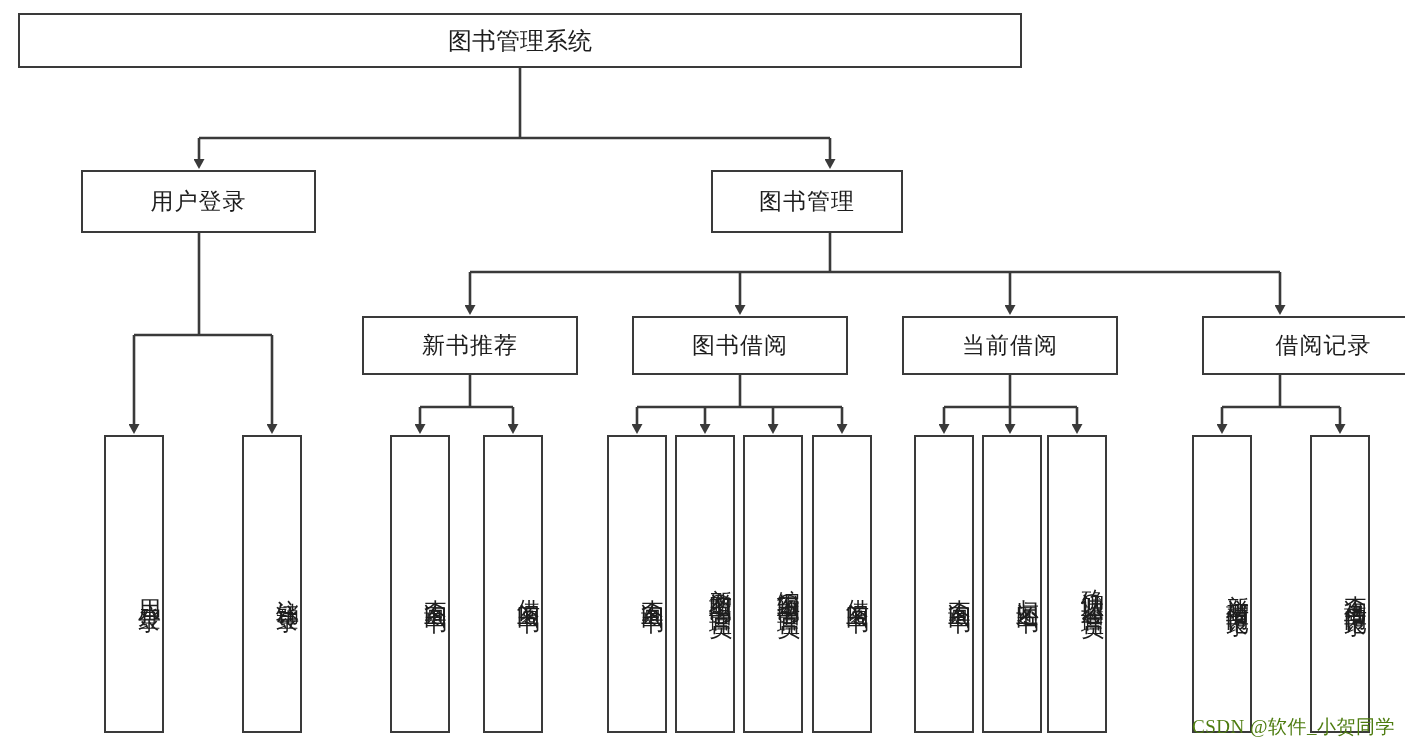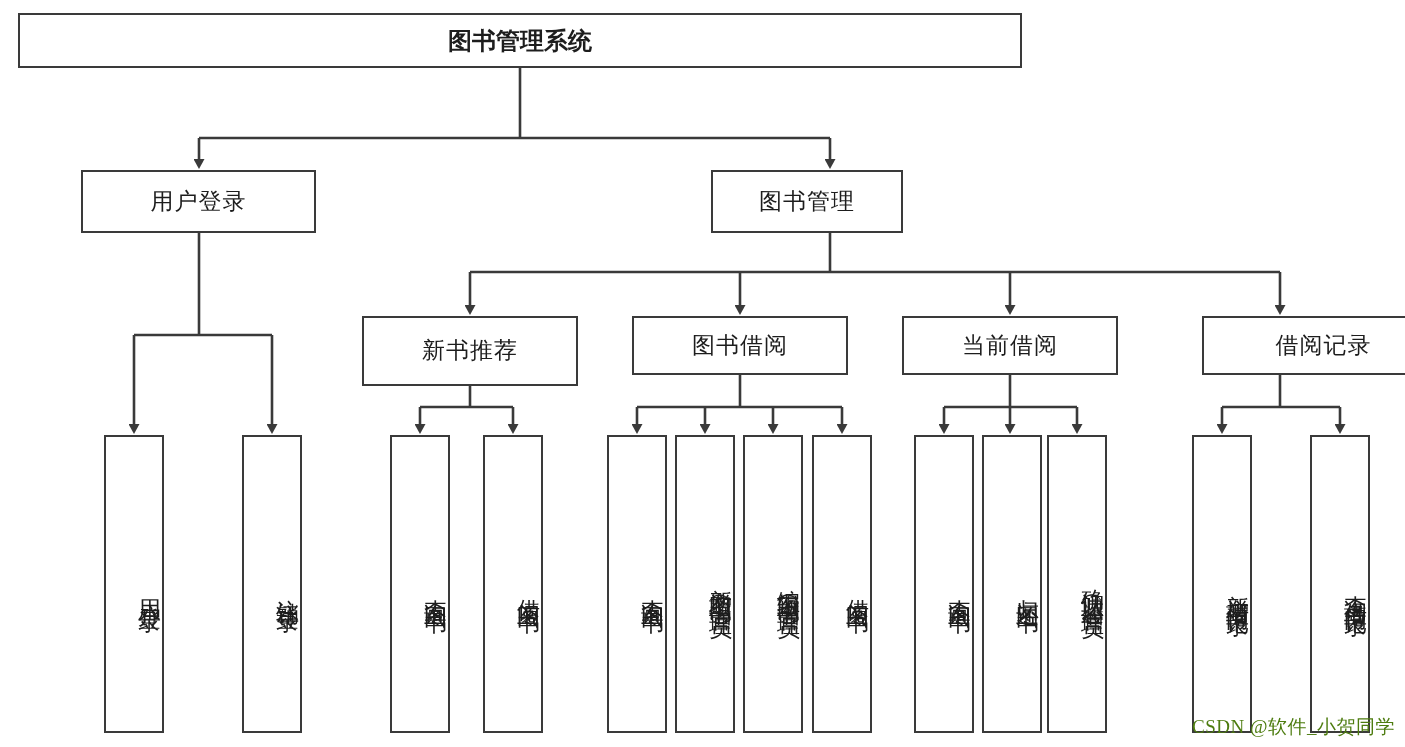--- a/index.html
+++ b/index.html
@@ -113,26 +113,26 @@
       <path d="M1010,407 L1010,425" marker-end="url(#arrow)"></path>
       <path d="M1077,407 L1077,425" marker-end="url(#arrow)"></path>
 
       <path d="M1280,375 L1280,407"></path>
       <path d="M1222,407 L1340,407"></path>
       <path d="M1222,407 L1222,425" marker-end="url(#arrow)"></path>
       <path d="M1340,407 L1340,425" marker-end="url(#arrow)"></path>
     </g>
   </svg>
 
-  <div class="node root" style="left:18px; top:13px; width:1004px; height:55px;font-weight:bold;">图书管理系统</div>
+  <div class="node root" style="left:18px; top:13px; width:1004px; height:55px;">图书管理系统</div>
 
   <div class="node horiz" style="left:81px; top:170px; width:235px; height:63px;">用户登录</div>
   <div class="node horiz" style="left:711px; top:170px; width:192px; height:63px;">图书管理</div>
 
-  <div class="node horiz" style="left:362px; top:316px; width:216px; height:70px;">新书推荐</div>
+  <div class="node horiz" style="left:362px; top:316px; width:216px; height:59px;">新书推荐</div>
   <div class="node horiz" style="left:902px; top:316px; width:216px; height:59px;">当前借阅</div>
   <div class="node horiz" style="left:632px; top:316px; width:216px; height:59px;">图书借阅</div>
   <div class="node horiz" style="left:1172px; top:316px; width:243px; height:59px;margin-left:30px;">借阅记录</div>
 
   <div class="node vert" style="left:104px; top:435px; width:60px; height:298px;">用户登录</div>
   <div class="node vert" style="left:242px; top:435px; width:60px; height:298px;">注销登录</div>
 
   <div class="node vert" style="left:390px; top:435px; width:60px; height:298px;">查询图书</div>
   <div class="node vert" style="left:483px; top:435px; width:60px; height:298px;">借阅图书</div>
 

